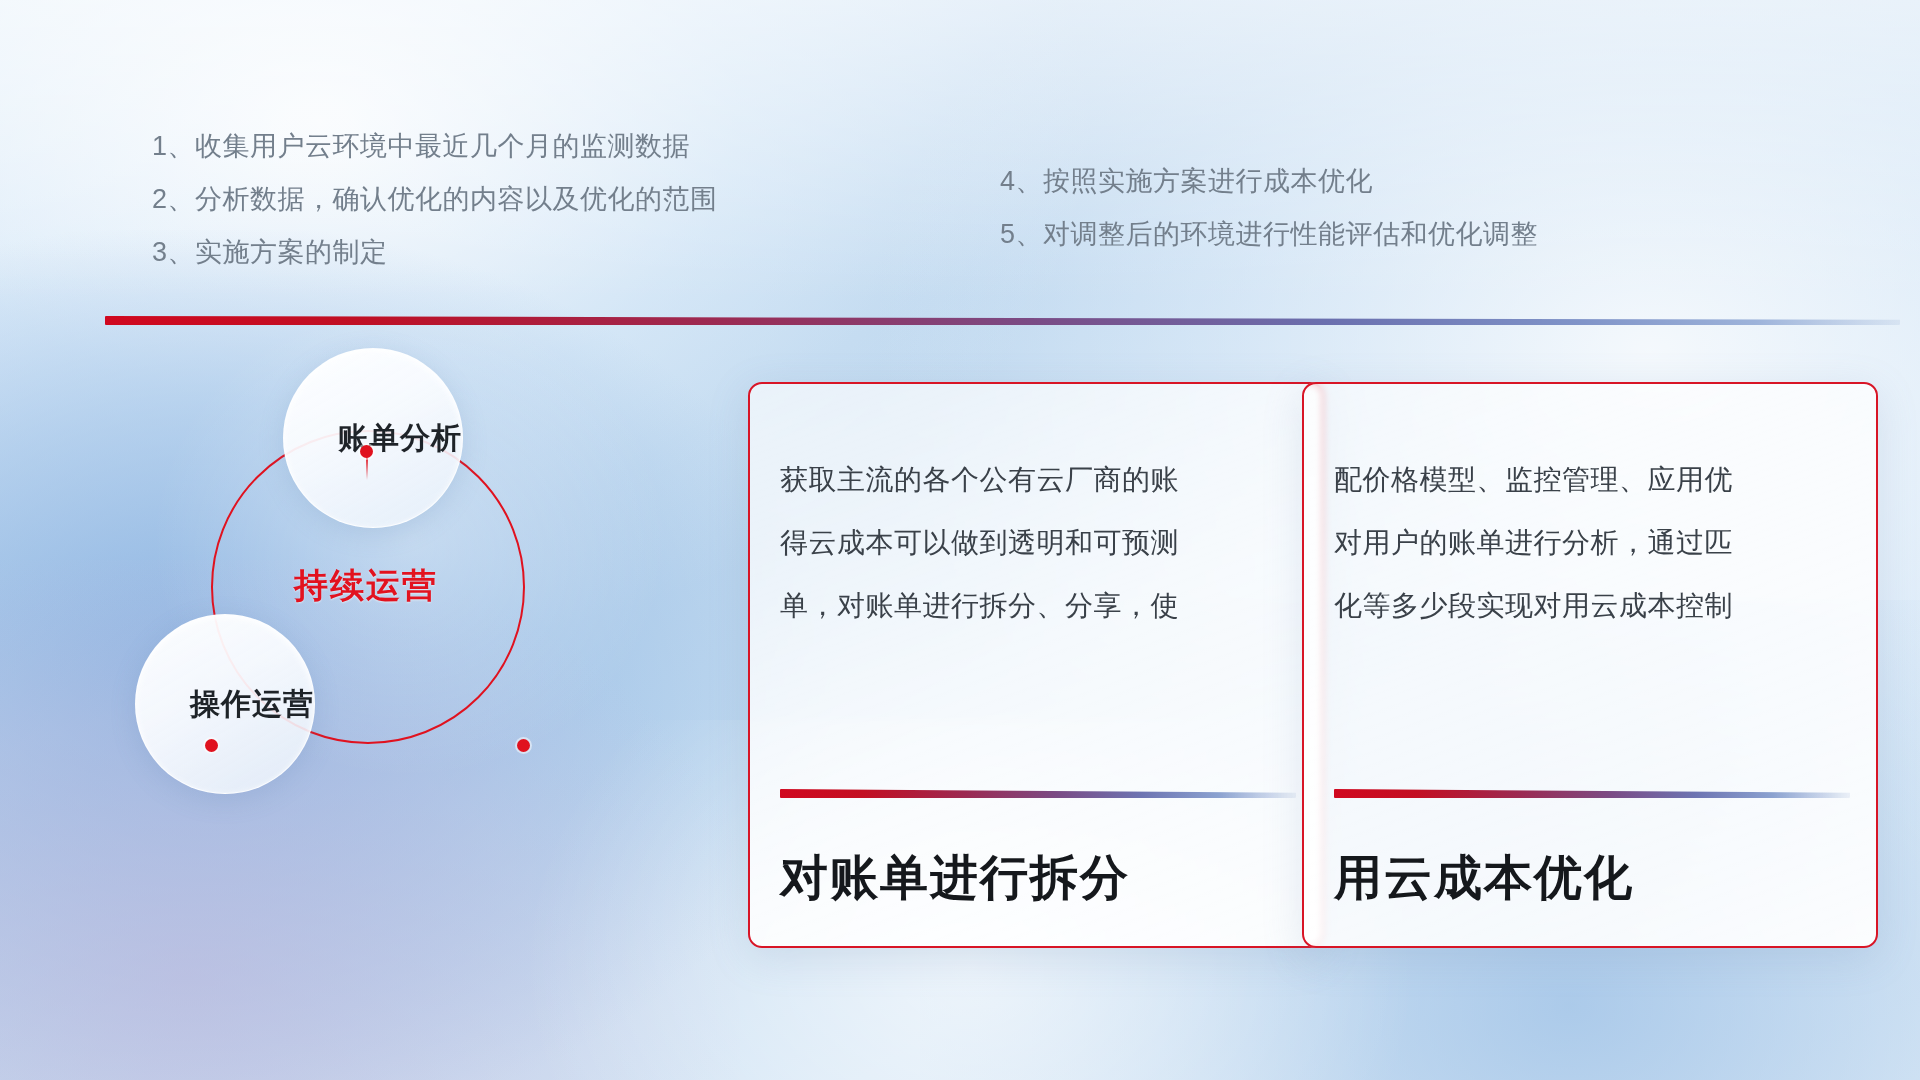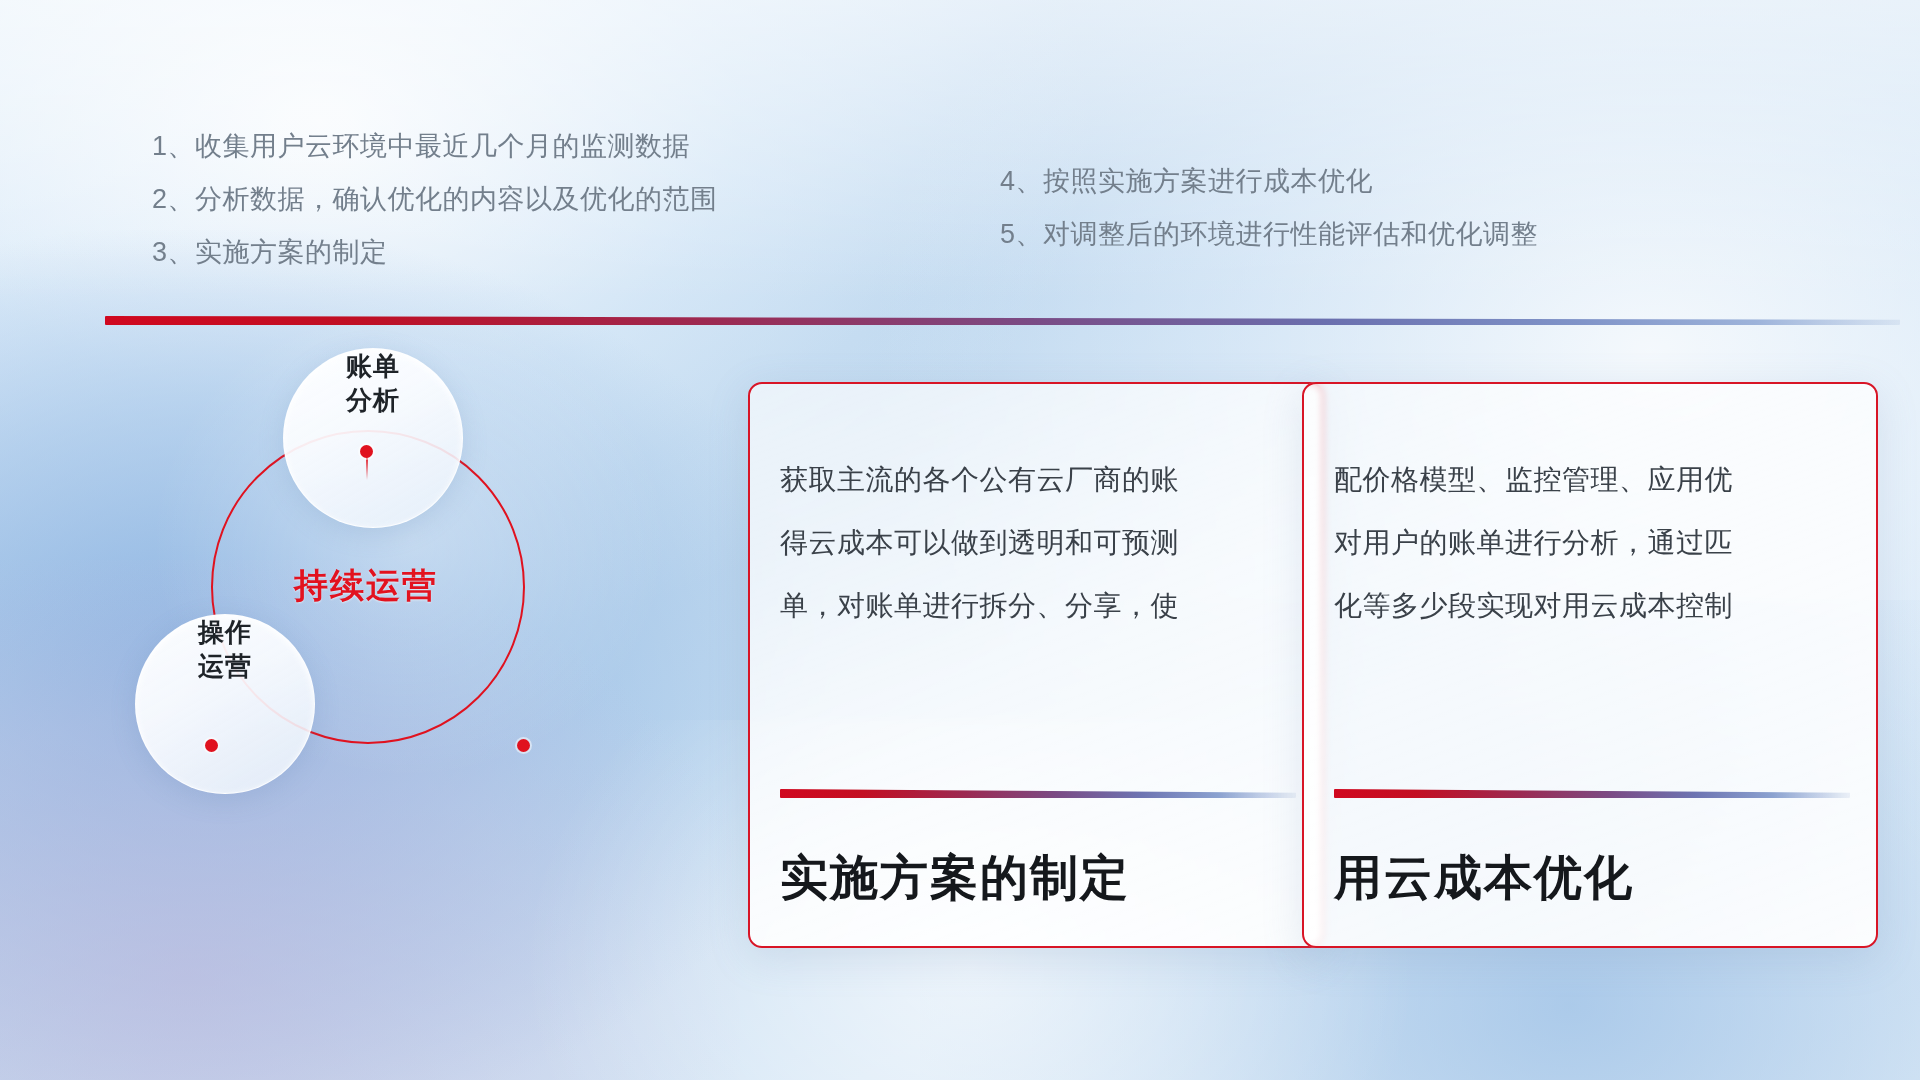--- a/index.html
+++ b/index.html
@@ -66,22 +66,22 @@
     border-radius:1px;
   }
 
   
   #venn{position:absolute;left:95px;top:350px;width:560px;height:600px;}
   .bubble{
     position:absolute;border-radius:50%;
     background:
       linear-gradient(150deg,rgba(255,255,255,.97) 0%,rgba(250,252,255,.93) 42%,rgba(233,241,250,.86) 100%);
     box-shadow:0 6px 26px rgba(100,135,180,.20), inset 0 2px 6px rgba(255,255,255,.95);
-    display:flex;flex-direction:column;align-items:center;justify-content:flex-start;
-    color:#1e2328;font-weight:700;font-size:26px;line-height:34px;
+    display:flex;flex-direction:row;align-items:center;justify-content:flex-end;
+    color:#1e2328;font-weight:700;font-size:30px;line-height:34px;
     text-align:center;letter-spacing:1px;
     border:1px solid rgba(255,255,255,.85);
   }
   .bub-top{left:188px;top:-2px;width:178px;height:178px;z-index:4;}
   .bub-bl{left:40px;top:264px;width:178px;height:178px;z-index:4;}
   .bub-br{left:336px;top:264px;width:178px;height:178px;z-index:4;}
   .ring{
     position:absolute;left:116px;top:80px;width:310px;height:310px;
     border-radius:50%;border:2.6px solid #e0121f;z-index:2;
   }
@@ -185,21 +185,21 @@
 </div>
 
 <div class="card" id="card1">
   <div class="card-inner">
     <div class="card-body">
       <p>获取主流的各个公有云厂商的账</p>
       <p>得云成本可以做到透明和可预测</p>
       <p>单，对账单进行拆分、分享，使</p>
     </div>
     <div class="card-rule"></div>
-    <div class="card-title">实施方案的制定</div>
+    <div class="card-title">对账单进行拆分</div>
   </div>
 </div>
 
 <div class="card" id="card2">
   <div class="card-inner">
     <div class="card-body">
       <p>配价格模型、监控管理、应用优</p>
       <p>对用户的账单进行分析，通过匹</p>
       <p>化等多少段实现对用云成本控制</p>
     </div>

